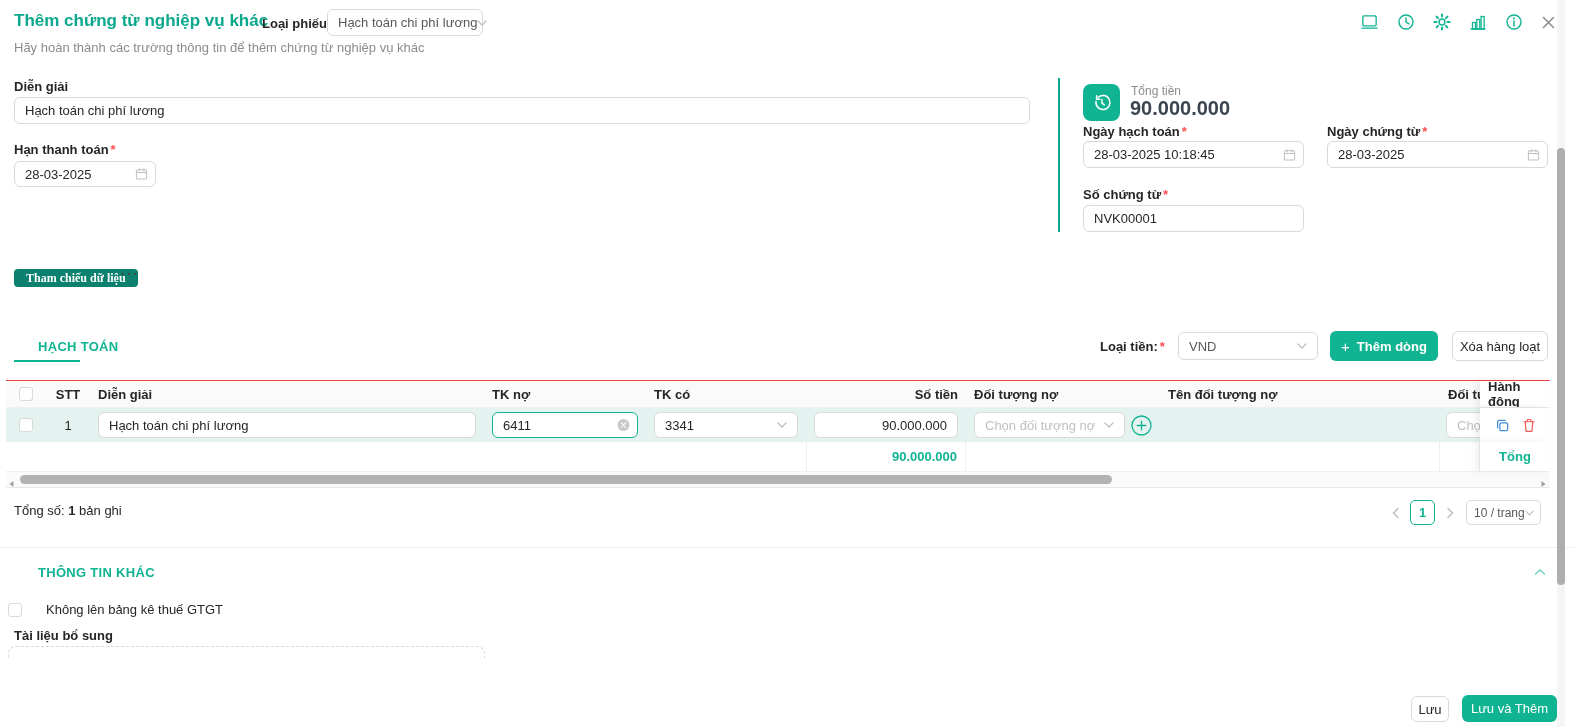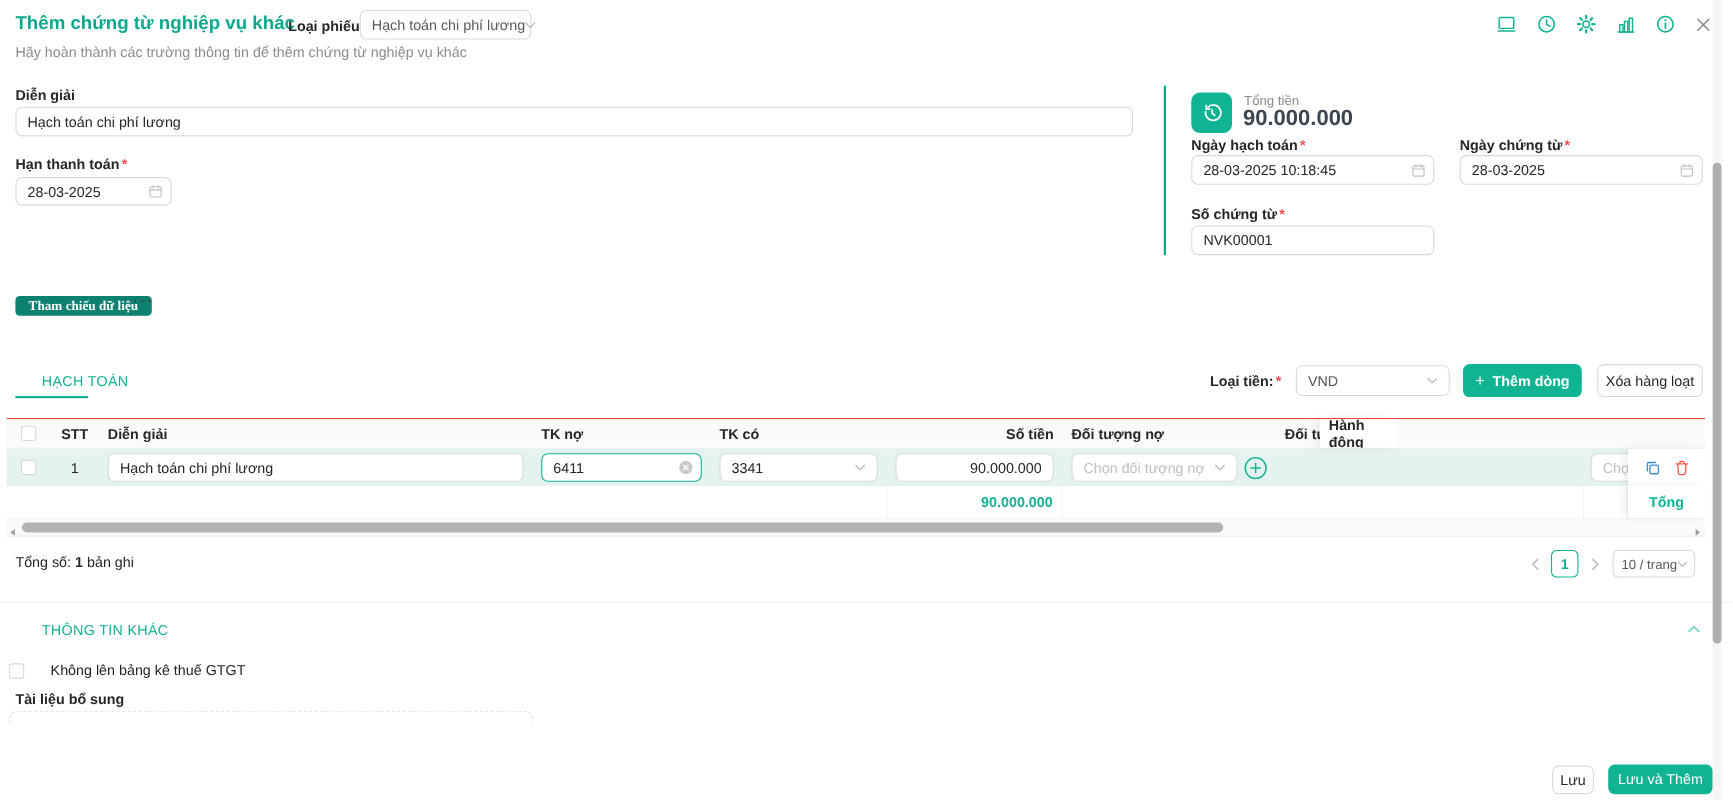--- a/index.html
+++ b/index.html
@@ -52,21 +52,21 @@
   .trow { height:34px; background:var(--c-row_highlight); }
   .trow .c9 { background:#fff; box-shadow:-4px 0 8px rgba(0,0,0,.07); z-index:3; gap:12px; }
   .ttotal { height:30px; background:#fff; border-bottom:1px solid #f0f0f0; font-weight:700; color:var(--c-primary); }
   .ttotal .c9 { background:#fff; box-shadow:-4px 0 8px rgba(0,0,0,.07); z-index:3; }
   .bl { border-left:1px solid #f0f0f0; } .br { border-right:1px solid #f0f0f0; }
   .hscroll { height:16px; background:#fafafa; border-bottom:1px solid #e8e8e8; position:relative; }
   .hthumb { position:absolute; left:14px; top:3px; width:1092px; height:9px; border-radius:5px; background:#b3b3b3; cursor:grab; }
   .row-inp { position:relative; height:26px; }
   .focus-b { border-color:var(--c-primary) !important; }
   .divider-h { position:absolute; left:0; width:1575px; height:1px; background:#f0f0f0; }
-  .section-title { font-size:13px; font-weight:400; color:var(--c-primary); letter-spacing:.3px; white-space:nowrap;padding-left:24px; }
+  .section-title { font-size:13px; font-weight:700; color:var(--c-primary); letter-spacing:.3px; white-space:nowrap;padding-left:24px; }
   .vtrack { position:absolute; left:1557px; top:0; width:8px; height:727px; background:#f5f5f5; }
   .vthumb { position:absolute; left:1557px; top:148px; width:8px; height:437px; background:#aeaeae; border-radius:4px; cursor:grab; }
 </style>
 </head>
 <body>
 
 <span class="abs page-title" style="left:14px; top:11px;">Thêm chứng từ nghiệp vụ khác</span>
 <span class="abs lbl" style="left:262px; top:16px;">Loại phiếu</span>
 <div class="abs sel" style="left:327px; top:9px; width:156px; height:27px;">
   <span>Hạch toán chi phí lương</span>
@@ -228,20 +228,23 @@
         <span>TK nợ</span>
       </div>
     <div class="cell c4">
         <span>TK có</span>
       </div>
     <div class="cell c5">
         <span>Số tiền</span>
       </div>
     <div class="cell c6">
         <span>Đối tượng nợ</span>
+      </div>
+    <div class="cell c7">
+        <span>Tên đối tượng nợ</span>
       </div>
     <div class="cell c8">
         <span style="white-space:nowrap;">Đối tư</span>
       </div>
     <div class="cell c9">
         <span>Hành động</span>
       </div>
   </div>
 
   <div class="trow-flex trow">

